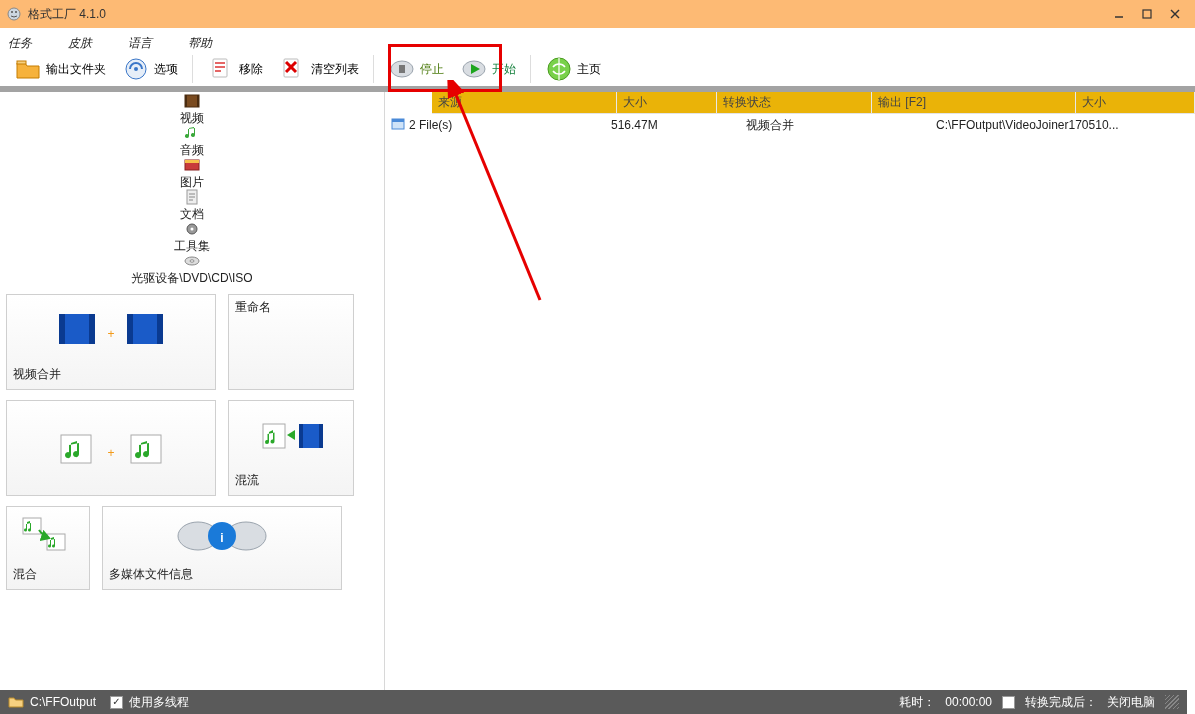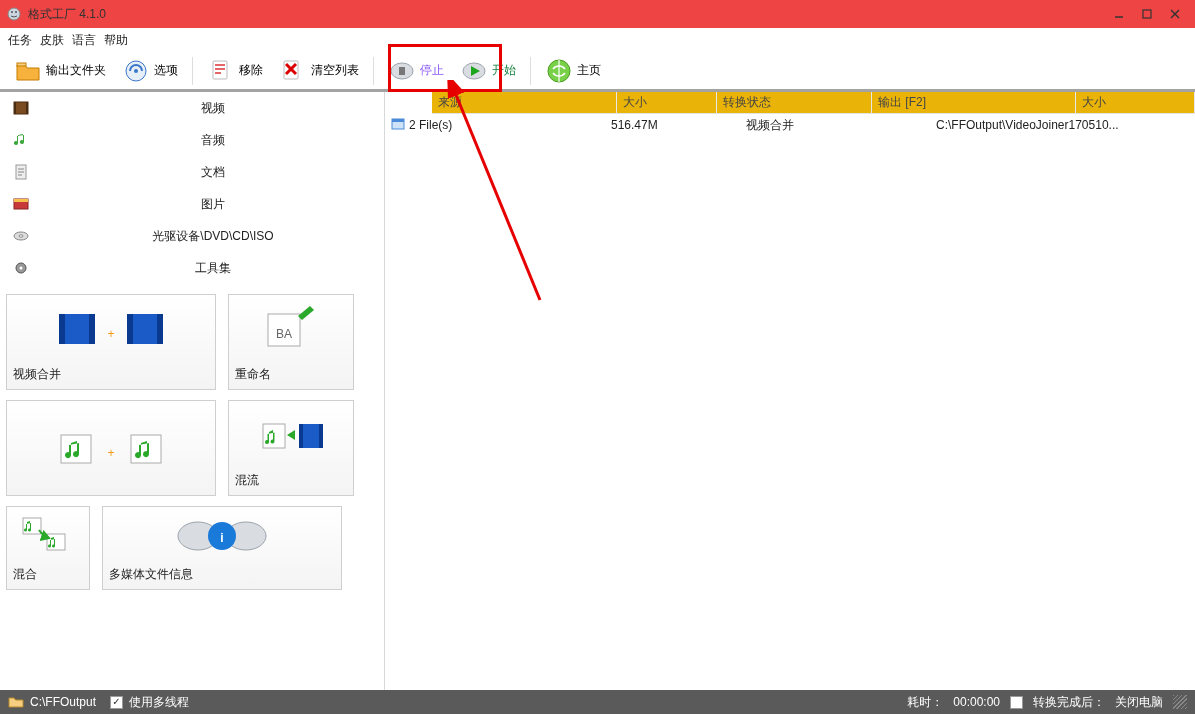--- a/index.html
+++ b/index.html
@@ -1,43 +1,43 @@
 <!DOCTYPE html>
 <html><head>
 <meta charset="utf-8">
 <style>
 * { margin:0; padding:0; box-sizing:border-box; font-family:"Microsoft YaHei","Segoe UI",Arial,sans-serif; font-size:12px; }
 body { width:1195px; height:714px; background:#fff; position:relative; overflow:hidden; }
 
 
-.titlebar { height:28px; display:flex; align-items:center; padding:0 6px; background:#ef4444; }
+.titlebar { height:28px; display:flex; align-items:center; padding:0 6px; background:#fdba74; }
 .titlebar .app-icon { width:16px; height:16px; margin-right:6px; }
 .titlebar .title { flex:1; color:#333; }
 .titlebar .win-btn { width:28px; height:24px; display:flex; align-items:center; justify-content:center; cursor:pointer; color:#333; }
 
 
-.menubar { height:24px; display:flex; align-items:center; padding:0 8px; gap:8px; }
+.menubar { height:24px; display:flex; align-items:flex-end; padding:0 8px; gap:36px;font-style:italic; }
 .menubar span { color:#222; cursor:pointer; }
 
 
-.toolbar { height:40px; display:flex; align-items:center; padding:0 8px; gap:4px; border-bottom:3px solid #a3a3a3; }
+.toolbar { height:40px; display:flex; align-items:center; padding:0 8px; gap:4px; border-bottom:6px solid #a3a3a3; }
 .tb-btn { display:flex; align-items:center; gap:4px; padding:2px 6px; cursor:pointer; }
 .tb-btn .ico { width:28px; height:28px; display:flex; align-items:center; justify-content:center; }
 .tb-sep { width:1px; height:28px; background:#ddd; margin:0 4px; }
 
 
 .highlight { position:absolute; top:44px; left:388px; width:114px; height:48px; border:3px solid #e60000; pointer-events:none; z-index:50; }
 
 
 .main { display:flex; height:calc(100% - 28px - 24px - 40px - 24px); }
 .left { width:385px; border-right:1px solid #d8d8d8; display:flex; flex-direction:column; overflow:hidden; }
 .right { flex:1; display:flex; flex-direction:column; }
 
 .cat-list { display:flex; flex-direction:column; }
-.cat-row { display:flex; align-items:center; height:32px; cursor:pointer; }
+.cat-row { display:flex; align-items:center; height:32px; cursor:pointer;flex-direction:column; }
 .cat-row .ico-col { width:42px; display:flex; justify-content:center; }
 .cat-row .ico-col svg { width:18px; height:18px; }
 .cat-row .lbl { flex:1; text-align:center; color:#222; }
 
 .tiles { padding:10px 6px; display:flex; flex-wrap:wrap; gap:10px 12px; }
 .tile { border:1px solid #cfcfcf; background:linear-gradient(#fff,#f4f4f4); display:flex; flex-direction:column; cursor:pointer; }
 .tile .art { flex:1; display:flex; align-items:center; justify-content:center; }
 .tile .lbl { padding:4px 6px 6px; color:#222; }
 .tile.w1 { width:210px; height:96px; }
 .tile.w2 { width:126px; height:96px; }
@@ -46,28 +46,28 @@
 
 
 .list-header { display:flex; height:22px; border-bottom:1px solid #e4e4e4; background:#eab308;margin-left:47px; }
 .list-header > div { padding:2px 6px; color:#444; border-right:1px solid #e8e8e8; display:flex; align-items:center; }
 .list-body { flex:1; }
 .list-row { display:flex; height:22px; align-items:center;gap:35px; }
 .list-row > div { padding:2px 6px; color:#222; overflow:hidden; text-overflow:ellipsis; white-space:nowrap; }
 .col-src { width:185px; } .col-size { width:100px; } .col-state { width:155px;font-family:Liberation Mono, monospace; } .col-out { width:204px; } .col-size2 { flex:1; }
 
 
-.statusbar { position:absolute; bottom:0; left:0; right:0; height:24px; background:#5a5a5a; color:#fff; display:flex; align-items:center; padding:0 8px; gap:14px; }
+.statusbar { position:absolute; bottom:0; left:0; right:8px; height:24px; background:#5a5a5a; color:#fff; display:flex; align-items:center; padding:0 8px; gap:14px; }
 .statusbar .left-grp { display:flex; align-items:center; gap:6px; }
 .statusbar .right-grp { margin-left:auto; display:flex; align-items:center; gap:10px; }
 .chk { width:13px; height:13px; border:1px solid #999; background:#fff; display:inline-flex; align-items:center; justify-content:center; }
 .chk.checked::after { content:"✓"; font-size:10px; color:#333; line-height:1; }
 
 .start-label { color:#15803d; }
-.muted { color:#8b5cf6;text-align:right; }
+.muted { color:#4d7c0f;text-align:right; }
 .grip { width:14px; height:14px; background:repeating-linear-gradient(135deg,#888 0 1px,transparent 1px 3px); }
 </style>
 </head>
 <body>
 
 <div class="titlebar">
   <span class="app-icon">
     <svg viewBox="0 0 16 16">
         <circle cx="8" cy="8" r="6" fill="#ccd6e0" stroke="#888"></circle>
         <circle cx="6" cy="6" r="1" fill="#555"></circle>
@@ -204,80 +204,73 @@
         <span class="ico-col">
             <svg viewBox="0 0 18 18">
               <path d="M6 4v8a2 2 0 1 1-1-1.7V5l7-1v7a2 2 0 1 1-1-1.7V3z" fill="#3aa83a"></path>
             </svg>
           </span>
         <span class="lbl">音频</span>
       </div>
       <div class="cat-row">
         <span class="ico-col">
             <svg viewBox="0 0 18 18">
+              <rect x="2" y="4" width="14" height="10" fill="#c83a3a" stroke="#8a2020"></rect>
+              <rect x="2" y="4" width="14" height="3" fill="#f6c04a"></rect>
+            </svg>
+          </span>
+        <span class="lbl">图片</span>
+      </div>
+      <div class="cat-row">
+        <span class="ico-col">
+            <svg viewBox="0 0 18 18">
               <rect x="4" y="2" width="10" height="14" fill="#eee" stroke="#999"></rect>
               <line x1="6" y1="6" x2="12" y2="6" stroke="#888"></line>
               <line x1="6" y1="9" x2="12" y2="9" stroke="#888"></line>
               <line x1="6" y1="12" x2="10" y2="12" stroke="#888"></line>
             </svg>
           </span>
         <span class="lbl">文档</span>
       </div>
       <div class="cat-row">
         <span class="ico-col">
             <svg viewBox="0 0 18 18">
-              <rect x="2" y="4" width="14" height="10" fill="#c83a3a" stroke="#8a2020"></rect>
-              <rect x="2" y="4" width="14" height="3" fill="#f6c04a"></rect>
-            </svg>
-          </span>
-        <span class="lbl">图片</span>
+              <circle cx="9" cy="9" r="5" fill="#999" stroke="#555"></circle>
+              <circle cx="9" cy="9" r="1.5" fill="#fff"></circle>
+            </svg>
+          </span>
+        <span class="lbl">工具集</span>
       </div>
       <div class="cat-row">
         <span class="ico-col">
             <svg viewBox="0 0 18 18">
               <ellipse cx="9" cy="9" rx="7" ry="4" fill="#ddd" stroke="#888"></ellipse>
               <ellipse cx="9" cy="9" rx="2" ry="1.2" fill="#fff" stroke="#888"></ellipse>
             </svg>
           </span>
         <span class="lbl">光驱设备\DVD\CD\ISO</span>
-      </div>
-      <div class="cat-row">
-        <span class="ico-col">
-            <svg viewBox="0 0 18 18">
-              <circle cx="9" cy="9" r="5" fill="#999" stroke="#555"></circle>
-              <circle cx="9" cy="9" r="1.5" fill="#fff"></circle>
-            </svg>
-          </span>
-        <span class="lbl">工具集</span>
       </div>
     </div>
 
     <div class="tiles">
       <div class="tile w1">
         <div class="art">
           <svg width="120" height="50" viewBox="0 0 120 50">
               <rect x="8" y="10" width="36" height="30" fill="#1a5bc8"></rect>
               <rect x="8" y="10" width="6" height="30" fill="#0a3a90"></rect>
               <rect x="38" y="10" width="6" height="30" fill="#0a3a90"></rect>
               <text x="60" y="34" font-size="28" fill="#f29a1a" text-anchor="middle">+</text>
               <rect x="76" y="10" width="36" height="30" fill="#1a5bc8"></rect>
               <rect x="76" y="10" width="6" height="30" fill="#0a3a90"></rect>
               <rect x="106" y="10" width="6" height="30" fill="#0a3a90"></rect>
             </svg>
         </div>
         <div class="lbl">视频合并</div>
       </div>
       <div class="tile w2">
-        <div class="art">
-          <svg width="70" height="50" viewBox="0 0 70 50">
-              <rect x="12" y="10" width="32" height="32" fill="#fff" stroke="#aaa"></rect>
-              <text x="28" y="34" font-size="20" fill="#666" text-anchor="middle">BA</text>
-              <path d="M42 12 L54 2 L58 6 L46 16 Z" fill="#2aa82a"></path>
-            </svg>
-        </div>
         <div class="lbl">重命名</div>
       </div>
       <div class="tile w1">
         <div class="art">
           <svg width="120" height="50" viewBox="0 0 120 50">
               <rect x="10" y="12" width="30" height="28" fill="#fff" stroke="#aaa"></rect>
               <path d="M20 20 v12 a3 3 0 1 1-2-2.7V22l10-2v11a3 3 0 1 1-2-2.7V18z" fill="#2aa82a"></path>
               <text x="60" y="34" font-size="28" fill="#f29a1a" text-anchor="middle">+</text>
               <rect x="80" y="12" width="30" height="28" fill="#fff" stroke="#aaa"></rect>
               <path d="M90 20 v12 a3 3 0 1 1-2-2.7V22l10-2v11a3 3 0 1 1-2-2.7V18z" fill="#2aa82a"></path>

